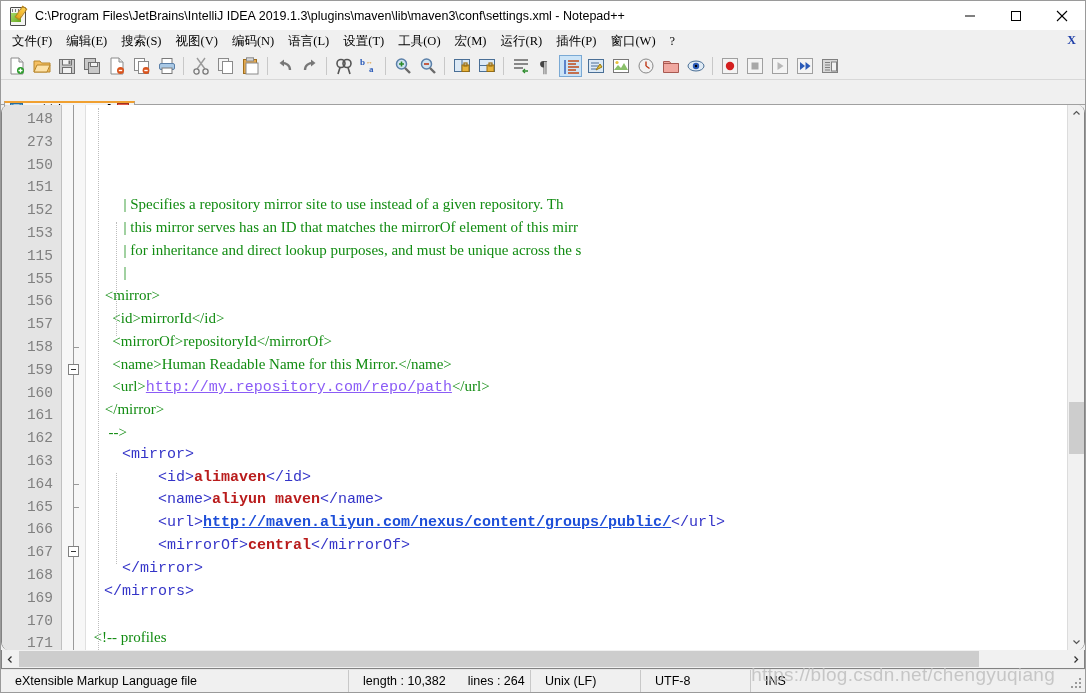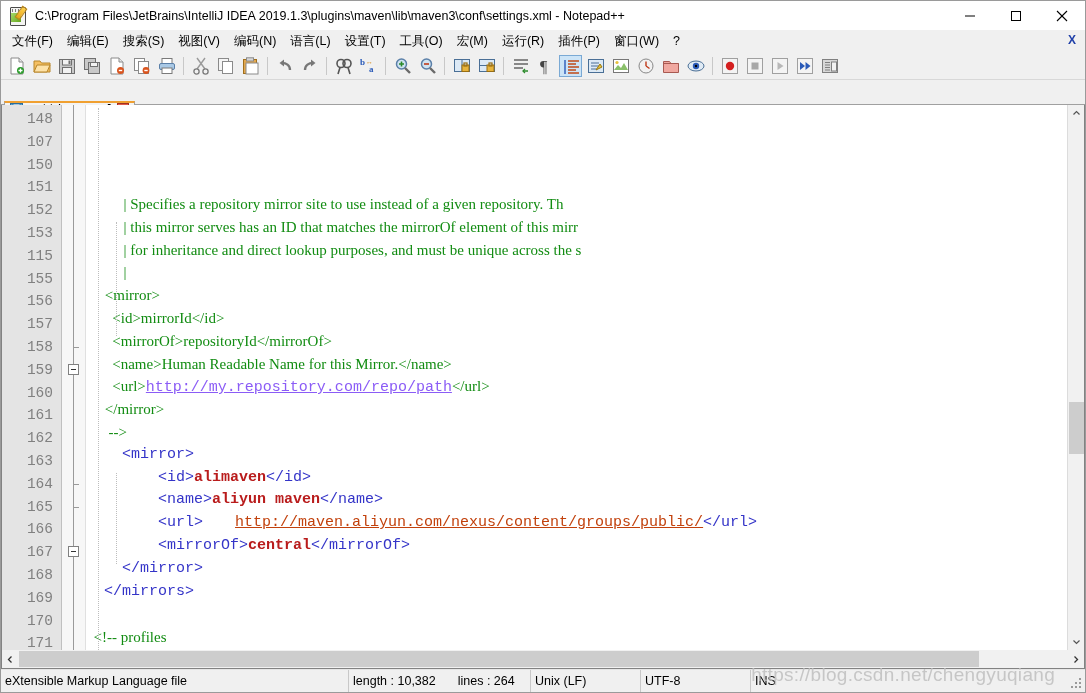--- a/index.html
+++ b/index.html
@@ -53,20 +53,21 @@
     width:46px;height:29px;display:flex;align-items:center;justify-content:center;
     font-size:13px;color:#000;
   }
   .win-btn svg{display:block;}
 
   
   .menubar{
     height:22px;min-height:22px;background:#f0f0f0;
     display:flex;align-items:center;position:relative;
     border-bottom:1px solid #f0f0f0;
+    font-family:Liberation Serif, serif;
   }
   .menu-item{
     font-size:12.5px;color:#000;padding:2px 7px;white-space:nowrap;
     line-height:16px;
   }
   .menu-item:first-child{margin-left:4px;}
   .menu-x{
     position:absolute;right:9px;top:2px;font-size:12px;font-weight:bold;
     color:#1f3fa8;line-height:16px;
   }
@@ -103,21 +104,21 @@
     width:13px;height:13px;position:relative;flex:0 0 auto;
   }
   .tab-x{
     width:12px;height:12px;position:relative;flex:0 0 auto;
   }
 
   
   .editor-wrap{
     flex:1;display:flex;position:relative;background:#fff;
     border-left:1px solid #828282;border-right:1px solid #828282;
-    box-sizing:border-box;overflow:hidden;
+    box-sizing:border-box;overflow:hidden;border-radius:8px;
   }
   .editor-main{flex:1;display:flex;position:relative;overflow:hidden;}
   .gutter{
     width:60px;min-width:60px;background:#e4e4e4;
     font-family:"Liberation Mono", monospace;font-size:14.5px;
     color:#808080;text-align:right;padding-top:3px;
     box-sizing:border-box;padding-right:8px;
     border-right:1px solid #c0c0c0;
   }
   .gutter .ln{height:22.8px;line-height:22.8px;}
@@ -147,21 +148,21 @@
     white-space:pre;
   }
   .code .cl{height:22.8px;line-height:22.8px;white-space:pre;}
   .indent-guide{
     position:absolute;top:0;bottom:0;width:0;
     border-left:1px dotted #bdbdbd;
   }
   .cmt{color:#128c12;font-family:Liberation Serif, serif;}
   .tag{color:#3434c8;}
   .val{color:#b91c1c;font-weight:bold;}
-  .url{color:#c2410c;font-weight:normal;text-decoration:underline;margin-left:32px;}
+  .url{color:#1d4ed8;font-weight:bold;text-decoration:underline;}
   .curl{color:#8b5cf6;text-decoration:underline;}
 
   
   .vscroll{
     width:17px;min-width:17px;background:#f1f1f1;position:relative;
     border-left:1px solid #dcdcdc;box-sizing:border-box;
   }
   .vs-arrow{
     height:17px;width:17px;display:flex;align-items:center;justify-content:center;
     background:#f1f1f1;
@@ -181,21 +182,21 @@
   .hs-track{flex:1;position:relative;background:#f1f1f1;}
   .hs-thumb{position:absolute;left:0;top:1px;bottom:1px;background:#cdcdcd;}
 
   
   .statusbar{
     height:22px;min-height:22px;background:#f0f0f0;display:flex;align-items:stretch;
     font-size:12.5px;color:#000;position:relative;
     border-top:1px solid #e6e6e6;
   }
   .st{
-    display:flex;align-items:center;padding-left:4px;box-sizing:border-box;
+    display:flex;align-items:center;padding-left:14px;box-sizing:border-box;
     border-right:1px solid #c8c8c8;white-space:nowrap;
   }
   .st.noborder{border-right:none;}
   .grip{
     position:absolute;right:2px;bottom:2px;width:12px;height:12px;
     background:
       radial-gradient(circle 1px at 9px 9px,#9a9a9a 100%,transparent 0),
       radial-gradient(circle 1px at 5px 9px,#9a9a9a 100%,transparent 0),
       radial-gradient(circle 1px at 9px 5px,#9a9a9a 100%,transparent 0),
       radial-gradient(circle 1px at 1px 9px,#9a9a9a 100%,transparent 0),
@@ -536,21 +537,21 @@
             <path d="M3.2 3.2l5.6 5.6M8.8 3.2l-5.6 5.6" stroke="#fff" stroke-width="1.5"></path>
           </svg>
       </span>
     </div>
   </div>
 
   <div class="editor-wrap">
     <div class="editor-main">
       <div class="gutter" id="gutter">
           <div class="ln">148</div>
-          <div class="ln">107</div>
+          <div class="ln">273</div>
           <div class="ln">150</div>
           <div class="ln">151</div>
           <div class="ln">152</div>
           <div class="ln">153</div>
           <div class="ln">115</div>
           <div class="ln">155</div>
           <div class="ln">156</div>
           <div class="ln">157</div>
           <div class="ln">158</div>
           <div class="ln">159</div>

